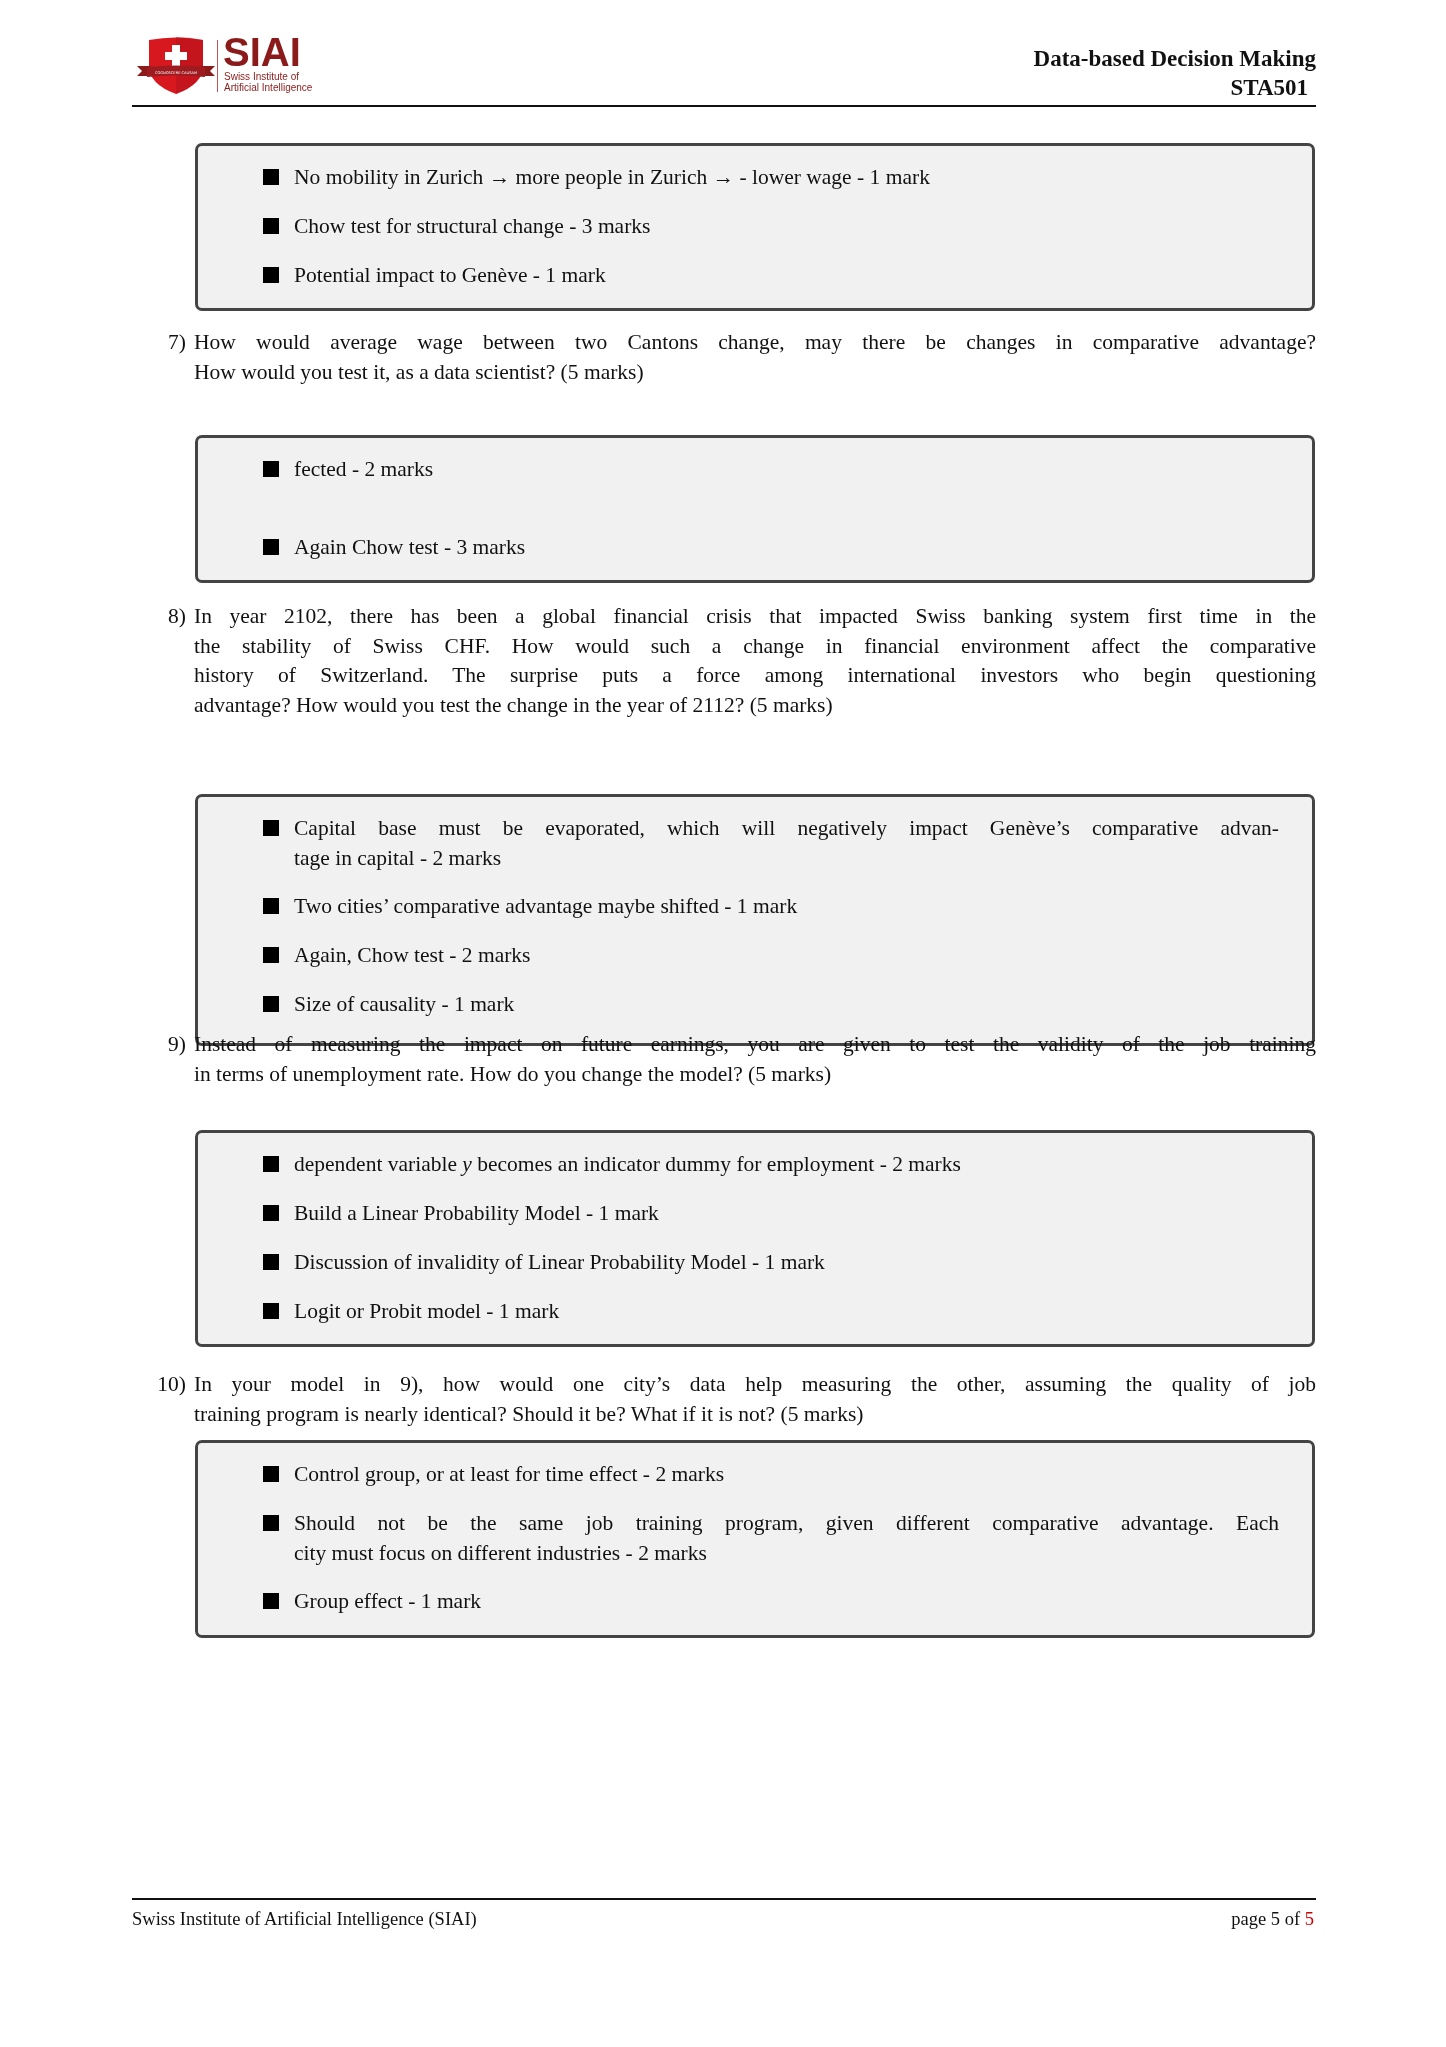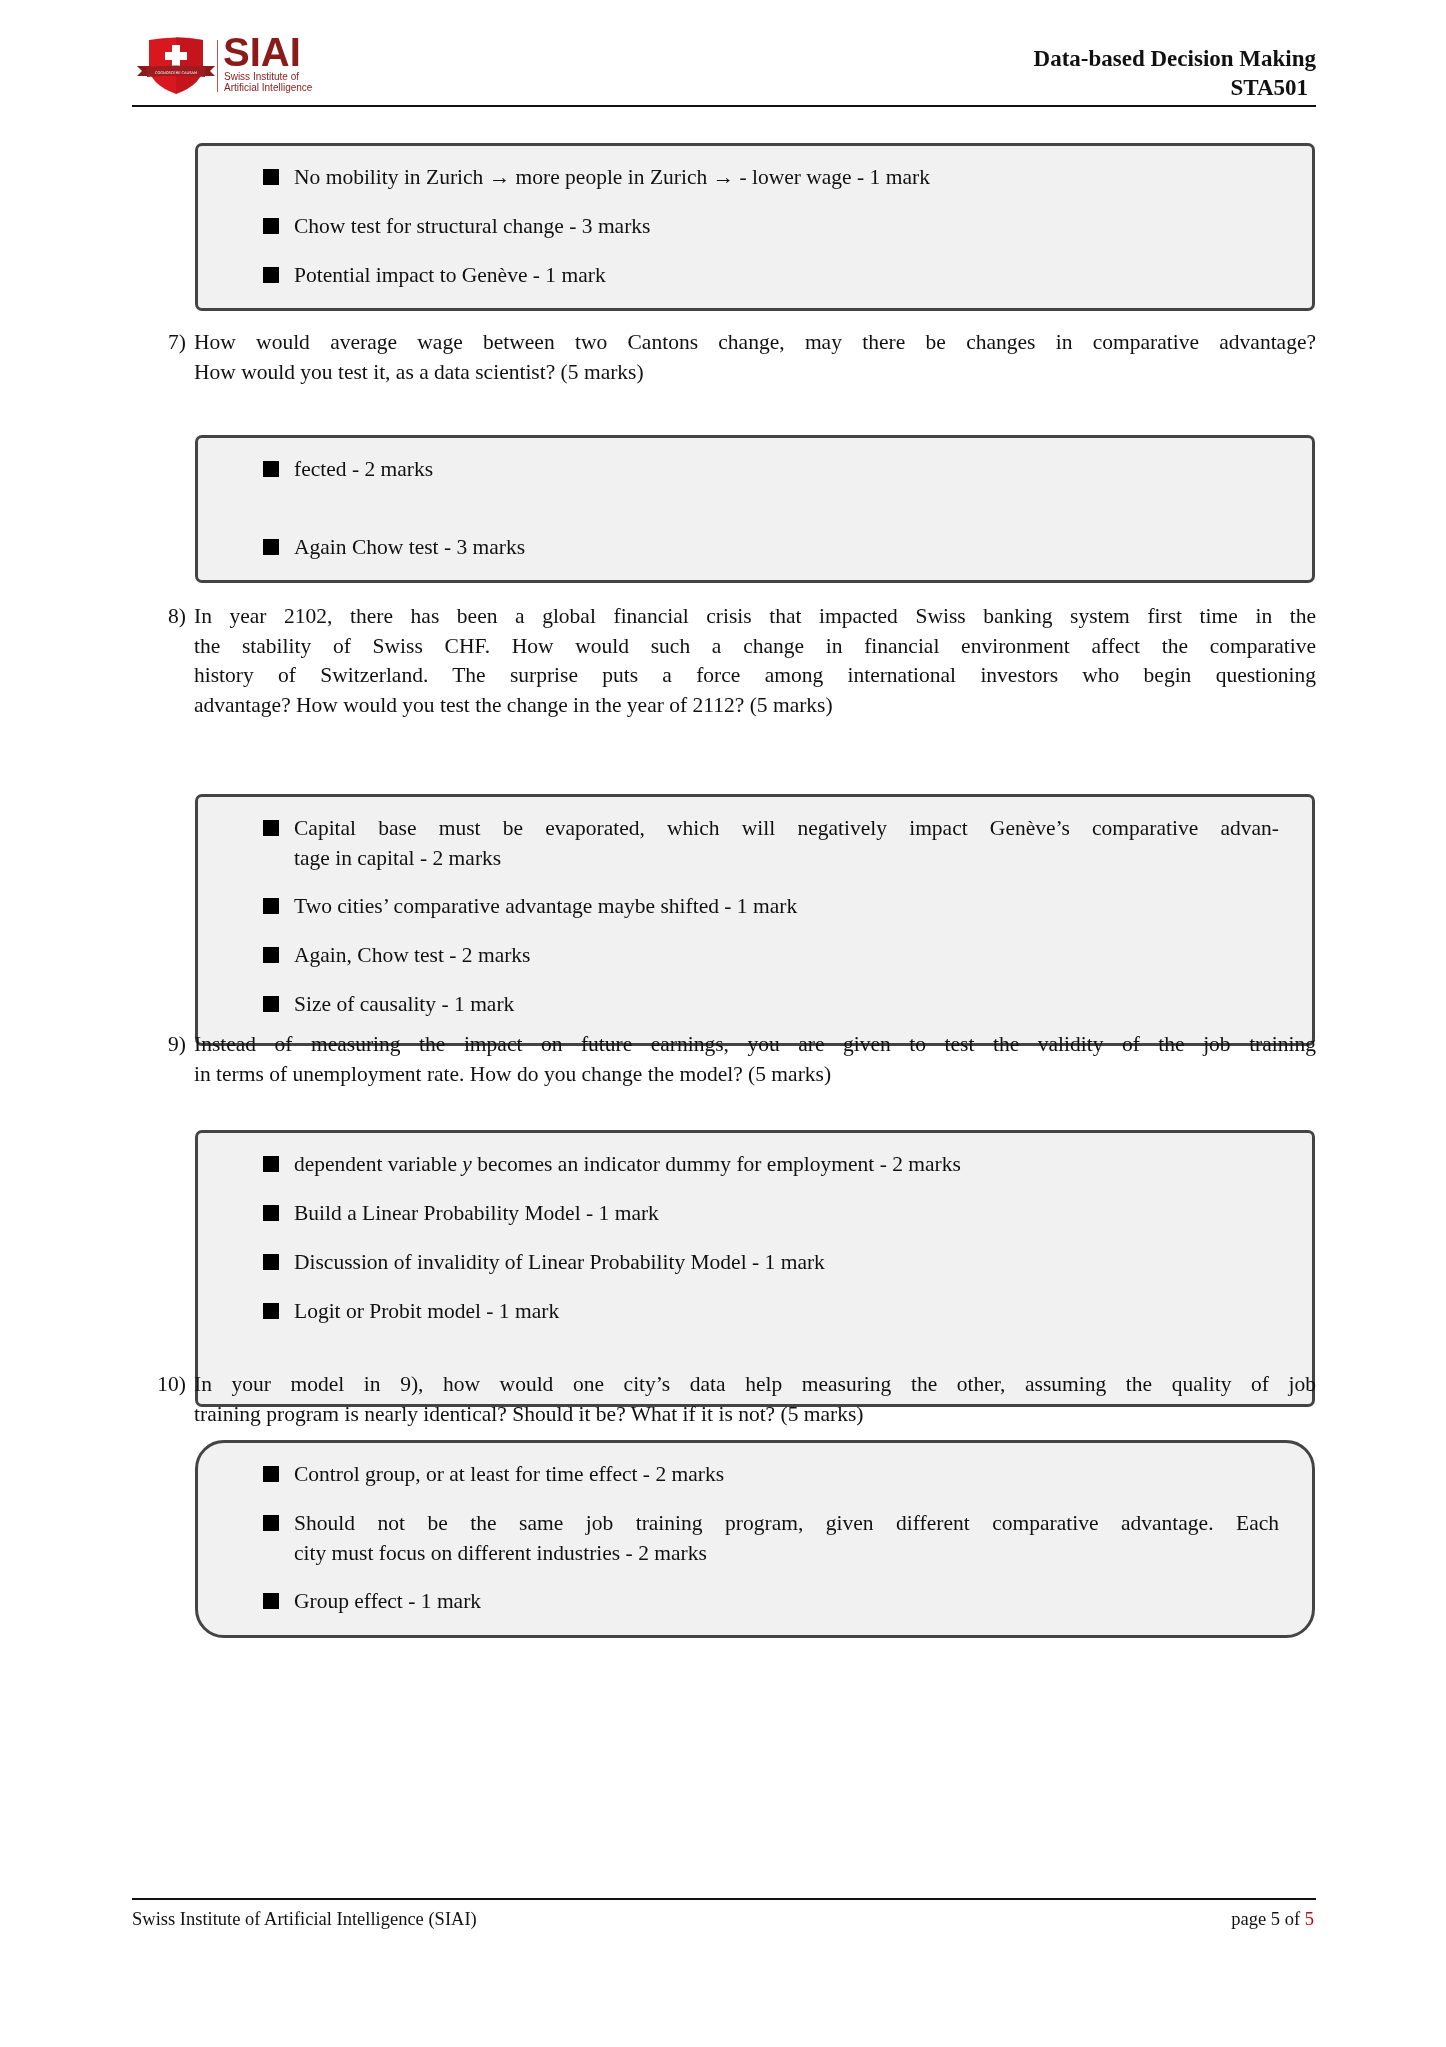--- a/index.html
+++ b/index.html
@@ -151,21 +151,21 @@
 </div>
 
 <div class="abs q" style="top:1030px;">
   <span class="q-num">9)</span>
   <span class="q-text">
     <span class="q-line">Instead of measuring the impact on future earnings, you are given to test the validity of the job training</span>
     <span class="q-line last">in terms of unemployment rate. How do you change the model? (5 marks)</span>
   </span>
 </div>
 
-<div class="abs box" style="top:1130px; height:277px;">
+<div class="abs box" style="top:1130px; height:217px;">
   <div class="item" style="top:17px;">
     <span class="bullet" style="top:6px;"></span>
     <span class="item-text">
         <span class="item-line"><span>dependent variable </span><span class="math">y</span><span> becomes an indicator dummy for employment - 2 marks</span></span>
       </span>
   </div>
   <div class="item" style="top:66px;">
     <span class="bullet" style="top:6px;"></span>
     <span class="item-text">
         <span class="item-line">Build a Linear Probability Model - 1 mark</span>
@@ -186,21 +186,21 @@
 </div>
 
 <div class="abs q" style="top:1370px;">
   <span class="q-num">10)</span>
   <span class="q-text">
     <span class="q-line">In your model in 9), how would one city’s data help measuring the other, assuming the quality of job</span>
     <span class="q-line last">training program is nearly identical? Should it be? What if it is not? (5 marks)</span>
   </span>
 </div>
 
-<div class="abs box" style="top:1440px; height:198px;border-radius:29px;">
+<div class="abs box" style="top:1440px; height:198px;">
   <div class="item" style="top:17px;">
     <span class="bullet" style="top:6px;"></span>
     <span class="item-text">
         <span class="item-line">Control group, or at least for time effect - 2 marks</span>
       </span>
   </div>
   <div class="item" style="top:66px;">
     <span class="bullet" style="top:6px;"></span>
     <span class="item-text">
       <span class="item-line justify">Should not be the same job training program, given different comparative advantage.  Each</span>

